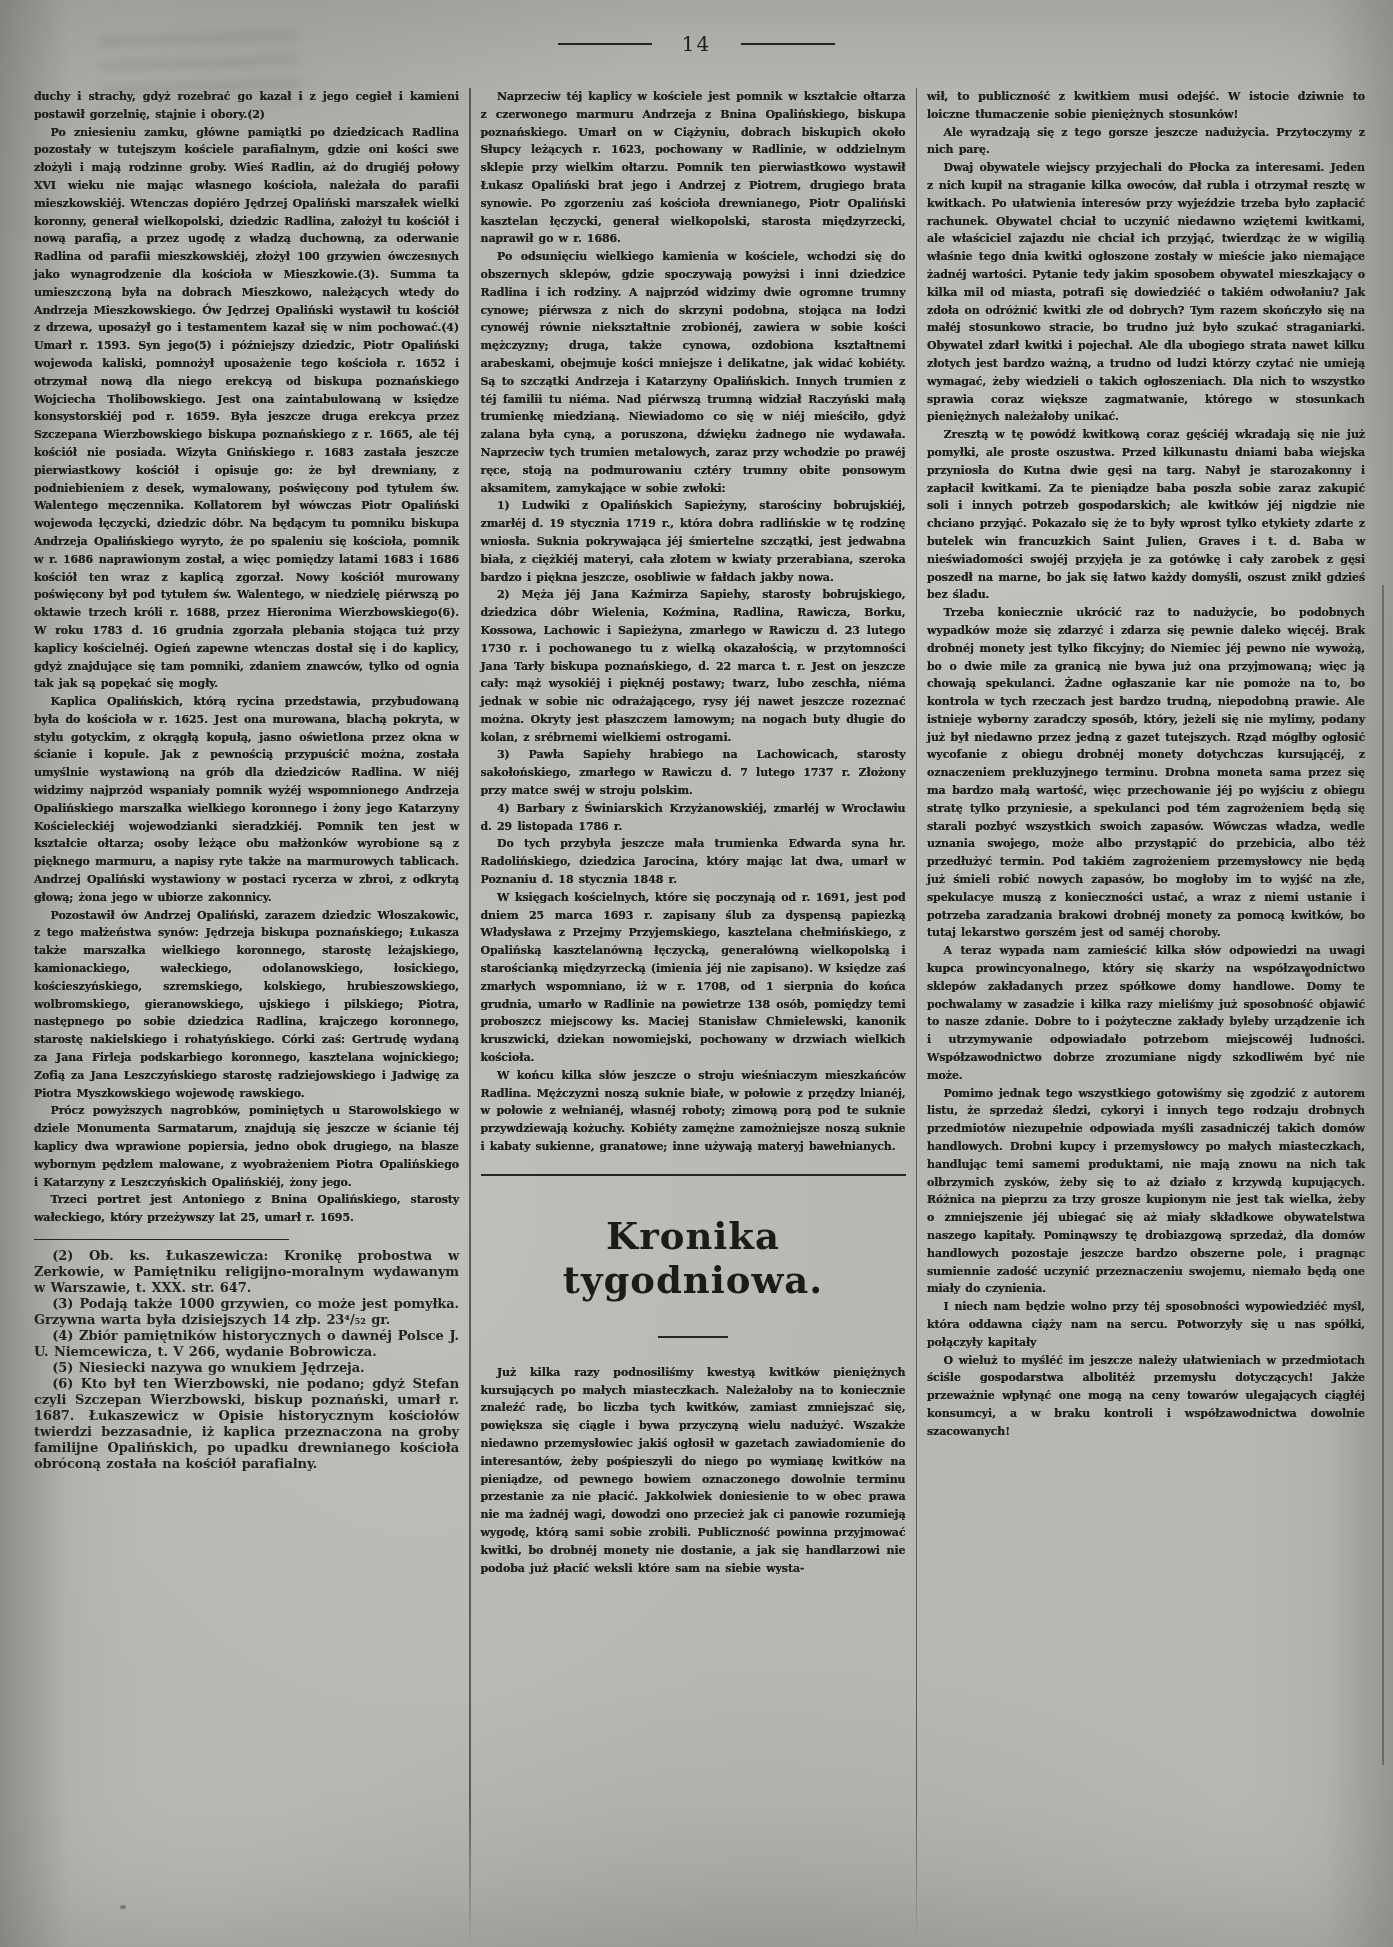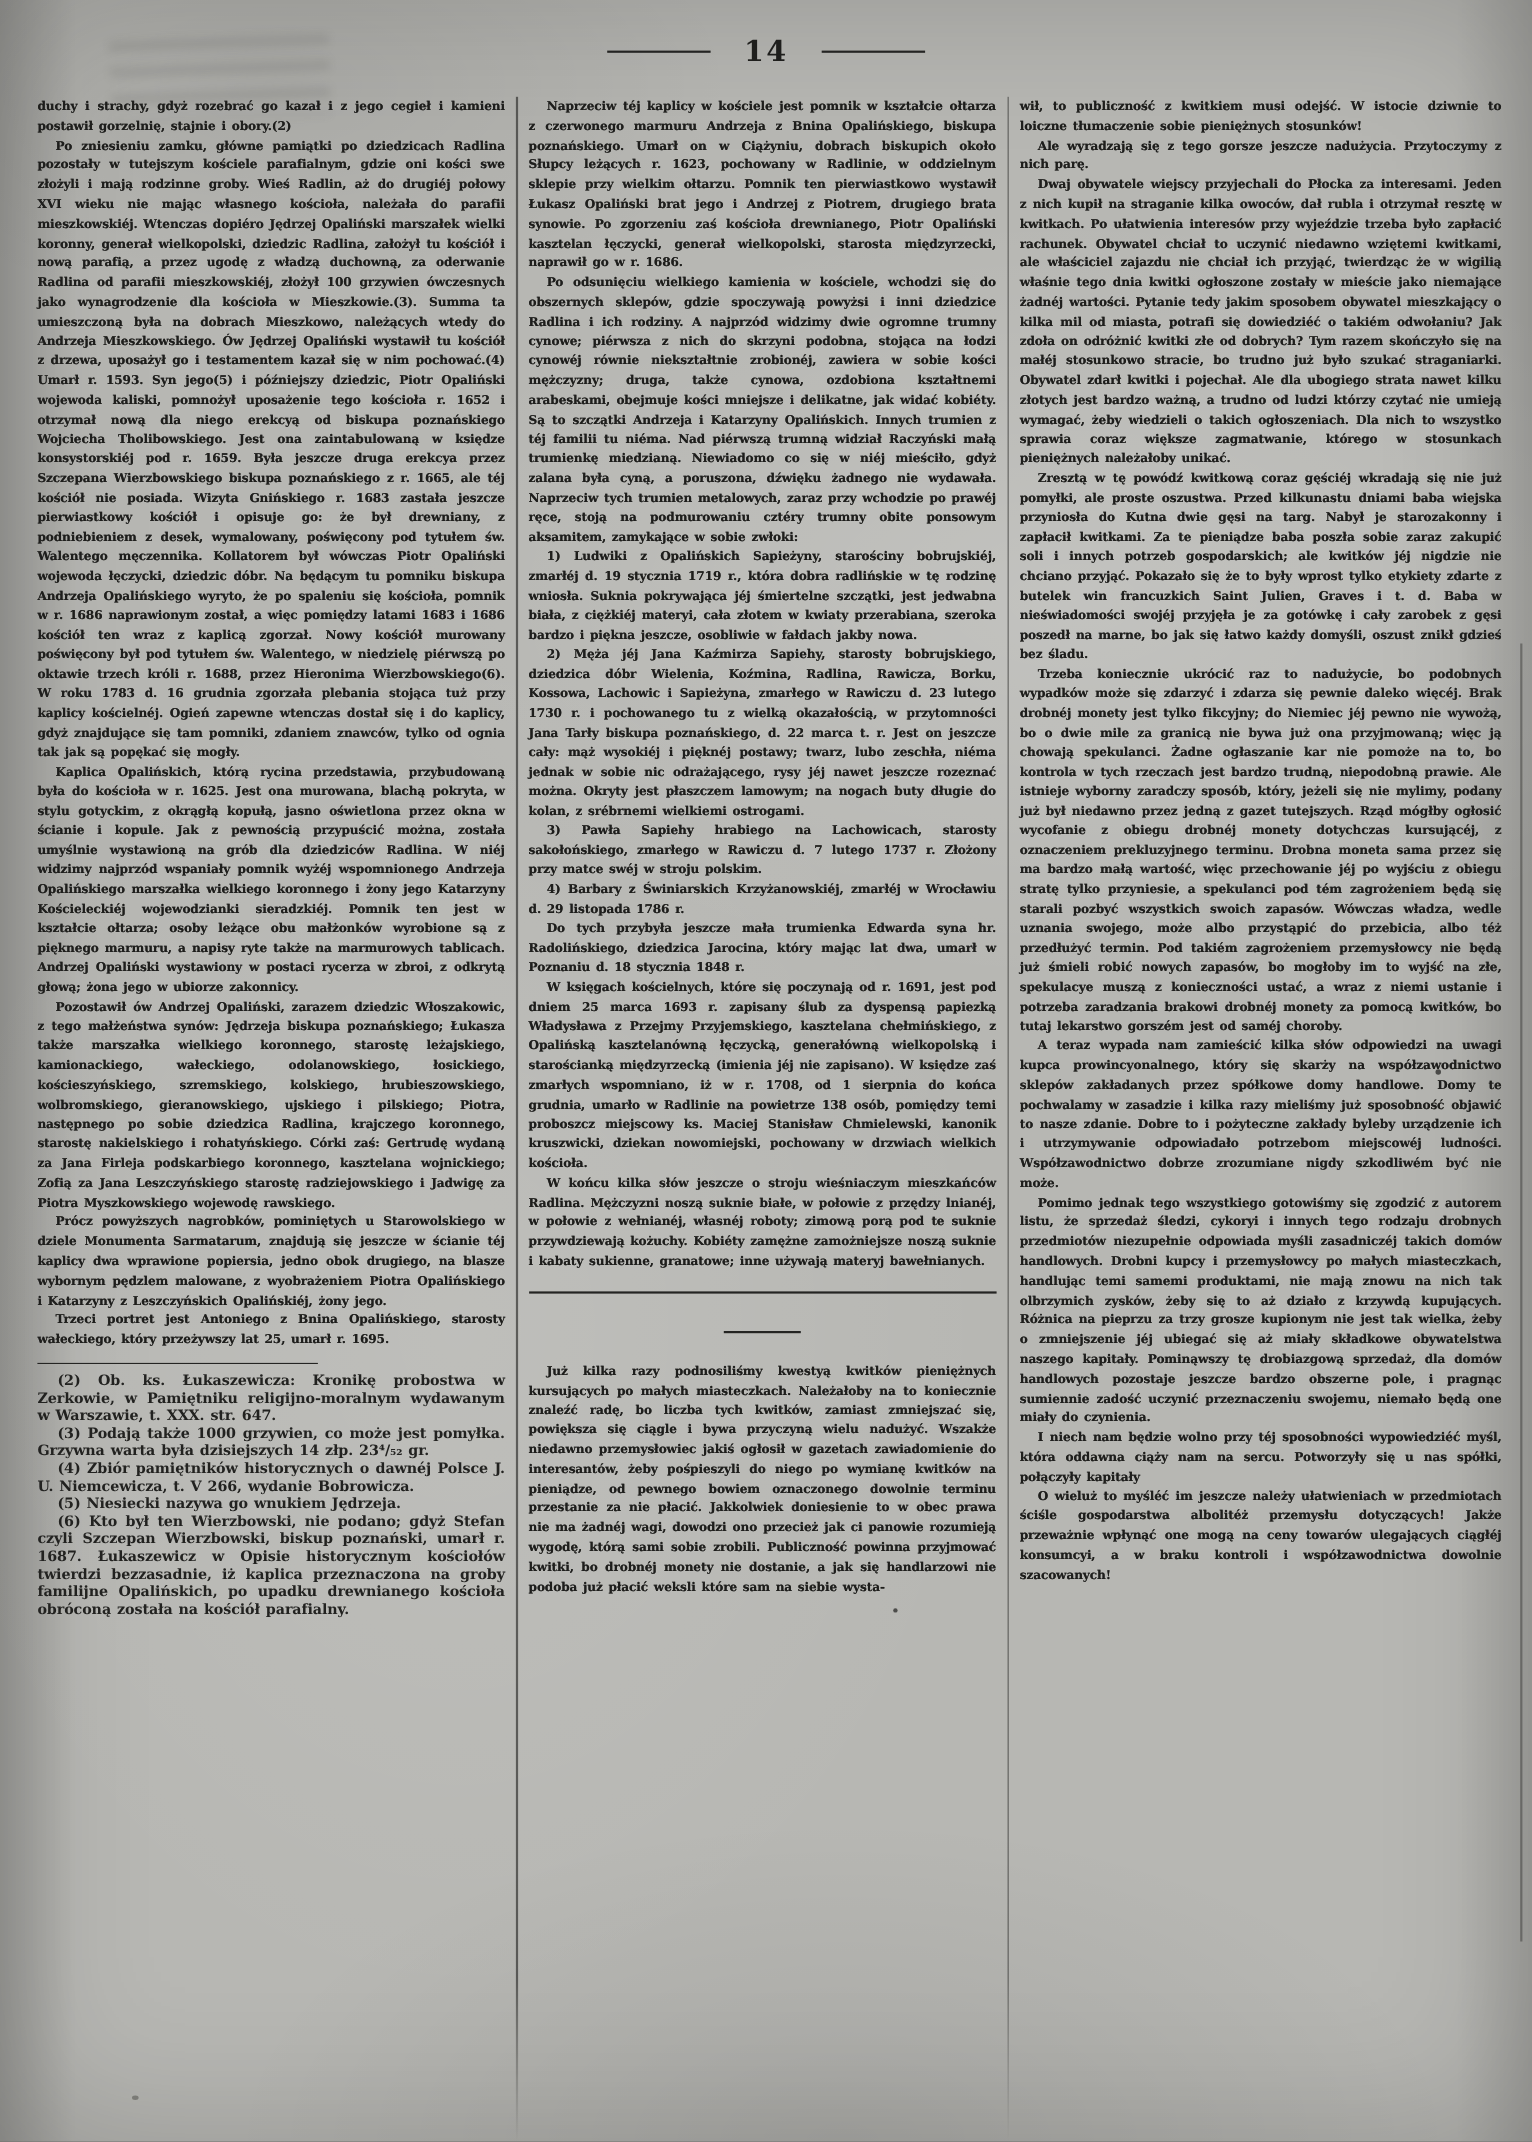--- a/index.html
+++ b/index.html
@@ -19,21 +19,21 @@
   .ghost{
     position:absolute;top:34px;left:100px;width:200px;height:74px;
     background:repeating-linear-gradient(180deg, rgba(90,90,86,0.35) 0 10px, rgba(183,183,179,0) 10px 24px);
     filter:blur(4px);opacity:0.45;transform:rotate(-2deg);
   }
   .header{
     position:absolute;top:34px;left:0;width:100%;
     display:flex;justify-content:center;align-items:center;gap:30px;
   }
   .hrule{display:inline-block;width:94px;border-top:2.5px solid #242422;}
-  .page-number{font-size:26px;font-weight:bold;letter-spacing:2px;line-height:1;}
+  .page-number{font-size:20px;font-weight:normal;letter-spacing:2px;line-height:1;}
   .columns{
     position:absolute;top:88px;left:34px;right:24px;bottom:0;
     display:flex;align-items:stretch;
   }
   .col{position:relative;}
   .col1{width:425px;}
   .col2{width:425px;}
   .col3{width:438px;}
   .divider{width:1.5px;background:linear-gradient(180deg, rgba(40,40,38,0.65) 0 92%, rgba(40,40,38,0) 100%);margin:0 10px;}
   .body-text p{
@@ -102,20 +102,21 @@
           <p>Po odsunięciu wielkiego kamienia w kościele, wchodzi się do obszernych sklepów, gdzie spoczywają powyżsi i inni dziedzice Radlina i ich rodziny. A najprzód widzimy dwie ogromne trumny cynowe; piérwsza z nich do skrzyni podobna, stojąca na łodzi cynowéj równie niekształtnie zrobionéj, zawiera w sobie kości mężczyzny; druga, także cynowa, ozdobiona kształtnemi arabeskami, obejmuje kości mniejsze i delikatne, jak widać kobiéty. Są to szczątki Andrzeja i Katarzyny Opalińskich. Innych trumien z téj familii tu niéma. Nad piérwszą trumną widział Raczyński małą trumienkę miedzianą. Niewiadomo co się w niéj mieściło, gdyż zalana była cyną, a poruszona, dźwięku żadnego nie wydawała. Naprzeciw tych trumien metalowych, zaraz przy wchodzie po prawéj ręce, stoją na podmurowaniu cztéry trumny obite ponsowym aksamitem, zamykające w sobie zwłoki:</p>
           <p>1) Ludwiki z Opalińskich Sapieżyny, starościny bobrujskiéj, zmarłéj d. 19 stycznia 1719 r., która dobra radlińskie w tę rodzinę wniosła. Suknia pokrywająca jéj śmiertelne szczątki, jest jedwabna biała, z ciężkiéj materyi, cała złotem w kwiaty przerabiana, szeroka bardzo i piękna jeszcze, osobliwie w fałdach jakby nowa.</p>
           <p>2) Męża jéj Jana Kaźmirza Sapiehy, starosty bobrujskiego, dziedzica dóbr Wielenia, Koźmina, Radlina, Rawicza, Borku, Kossowa, Lachowic i Sapieżyna, zmarłego w Rawiczu d. 23 lutego 1730 r. i pochowanego tu z wielką okazałością, w przytomności Jana Tarły biskupa poznańskiego, d. 22 marca t. r. Jest on jeszcze cały: mąż wysokiéj i pięknéj postawy; twarz, lubo zeschła, niéma jednak w sobie nic odrażającego, rysy jéj nawet jeszcze rozeznać można. Okryty jest płaszczem lamowym; na nogach buty długie do kolan, z srébrnemi wielkiemi ostrogami.</p>
           <p>3) Pawła Sapiehy hrabiego na Lachowicach, starosty sakołońskiego, zmarłego w Rawiczu d. 7 lutego 1737 r. Złożony przy matce swéj w stroju polskim.</p>
           <p>4) Barbary z Świniarskich Krzyżanowskiéj, zmarłéj w Wrocławiu d. 29 listopada 1786 r.</p>
           <p>Do tych przybyła jeszcze mała trumienka Edwarda syna hr. Radolińskiego, dziedzica Jarocina, który mając lat dwa, umarł w Poznaniu d. 18 stycznia 1848 r.</p>
           <p>W księgach kościelnych, które się poczynają od r. 1691, jest pod dniem 25 marca 1693 r. zapisany ślub za dyspensą papiezką Władysława z Przejmy Przyjemskiego, kasztelana chełmińskiego, z Opalińską kasztelanówną łęczycką, generałówną wielkopolską i starościanką międzyrzecką (imienia jéj nie zapisano). W księdze zaś zmarłych wspomniano, iż w r. 1708, od 1 sierpnia do końca grudnia, umarło w Radlinie na powietrze 138 osób, pomiędzy temi proboszcz miejscowy ks. Maciej Stanisław Chmielewski, kanonik kruszwicki, dziekan nowomiejski, pochowany w drzwiach wielkich kościoła.</p>
           <p>W końcu kilka słów jeszcze o stroju wieśniaczym mieszkańców Radlina. Mężczyzni noszą suknie białe, w połowie z przędzy lnianéj, w połowie z wełnianéj, własnéj roboty; zimową porą pod te suknie przywdziewają kożuchy. Kobiéty zamężne zamożniejsze noszą suknie i kabaty sukienne, granatowe; inne używają materyj bawełnianych.</p>
         </div>
       <div class="section-rule"></div>
+      <h1 class="section-title">Kronika tygodniowa.</h1>
       <div class="title-rule"></div>
       <div class="body-text">
           <p>Już kilka razy podnosiliśmy kwestyą kwitków pieniężnych kursujących po małych miasteczkach. Należałoby na to koniecznie znaleźć radę, bo liczba tych kwitków, zamiast zmniejszać się, powiększa się ciągle i bywa przyczyną wielu nadużyć. Wszakże niedawno przemysłowiec jakiś ogłosił w gazetach zawiadomienie do interesantów, żeby pośpieszyli do niego po wymianę kwitków na pieniądze, od pewnego bowiem oznaczonego dowolnie terminu przestanie za nie płacić. Jakkolwiek doniesienie to w obec prawa nie ma żadnéj wagi, dowodzi ono przecież jak ci panowie rozumieją wygodę, którą sami sobie zrobili. Publiczność powinna przyjmować kwitki, bo drobnéj monety nie dostanie, a jak się handlarzowi nie podoba już płacić weksli które sam na siebie wysta-</p>
         </div>
     </div>
 
     <div class="divider"></div>
 
     <div class="col col3">
       <div class="body-text flush-first">

